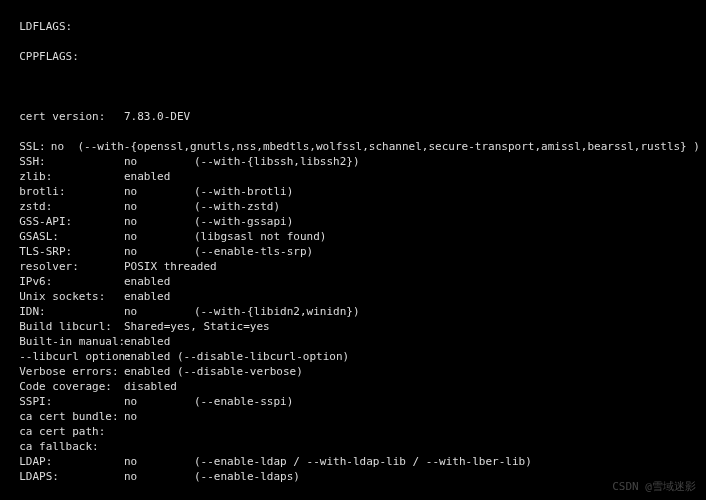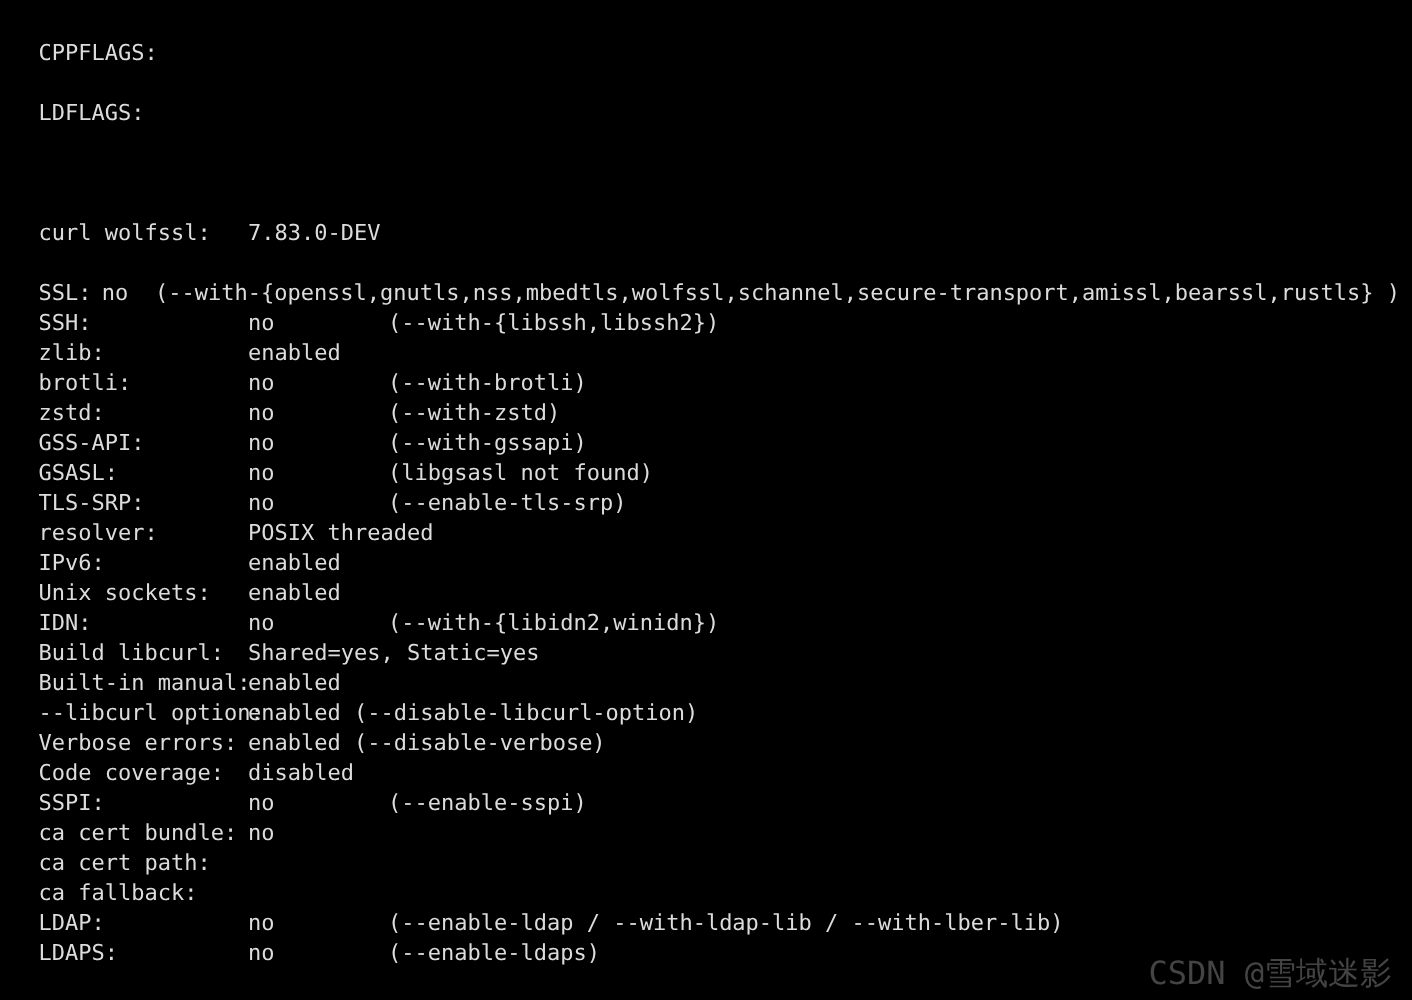--- a/index.html
+++ b/index.html
@@ -1,26 +1,26 @@
 <!DOCTYPE html>
 <html><head>
 <meta charset="utf-8">
 <style>
   html,body{margin:0;padding:0;background:#000;color:#dcdcdc;font-family:Consolas,Menlo,monospace;font-size:11px;line-height:15px;width:706px;height:500px;overflow:hidden}
   .term{padding:4px 6px;white-space:pre}
   .row{display:flex}
   .lbl{display:inline-block;width:118px}
   .v1{display:inline-block;width:70px}
-  .wm{position:absolute;right:10px;bottom:6px;color:#444;font-size:16px}
+  .wm{position:absolute;right:10px;bottom:6px;color:#444;font-size:11px}
 </style>
 </head>
 <body>
 
 <div class="term">
+<div>  LDFLAGS:</div>
 <div>  CPPFLAGS:</div>
-<div>  LDFLAGS:</div>
 <div>&nbsp;</div>
-<div class="row"><span class="lbl">  curl wolfssl:</span><span>7.83.0-DEV</span></div>
+<div class="row"><span class="lbl">  cert version:</span><span>7.83.0-DEV</span></div>
 <div id="rows"><div class="row"><span class="lbl">  SSL:</span><span class="v1">no</span><span>(--with-{openssl,gnutls,nss,mbedtls,wolfssl,schannel,secure-transport,amissl,bearssl,rustls} )</span></div><div class="row"><span class="lbl">  SSH:</span><span class="v1">no</span><span>(--with-{libssh,libssh2})</span></div><div class="row"><span class="lbl">  zlib:</span><span class="v1">enabled</span><span></span></div><div class="row"><span class="lbl">  brotli:</span><span class="v1">no</span><span>(--with-brotli)</span></div><div class="row"><span class="lbl">  zstd:</span><span class="v1">no</span><span>(--with-zstd)</span></div><div class="row"><span class="lbl">  GSS-API:</span><span class="v1">no</span><span>(--with-gssapi)</span></div><div class="row"><span class="lbl">  GSASL:</span><span class="v1">no</span><span>(libgsasl not found)</span></div><div class="row"><span class="lbl">  TLS-SRP:</span><span class="v1">no</span><span>(--enable-tls-srp)</span></div><div class="row"><span class="lbl">  resolver:</span><span>POSIX threaded</span></div><div class="row"><span class="lbl">  IPv6:</span><span class="v1">enabled</span><span></span></div><div class="row"><span class="lbl">  Unix sockets:</span><span class="v1">enabled</span><span></span></div><div class="row"><span class="lbl">  IDN:</span><span class="v1">no</span><span>(--with-{libidn2,winidn})</span></div><div class="row"><span class="lbl">  Build libcurl:</span><span>Shared=yes, Static=yes</span></div><div class="row"><span class="lbl">  Built-in manual:</span><span class="v1">enabled</span><span></span></div><div class="row"><span class="lbl">  --libcurl option:</span><span>enabled (--disable-libcurl-option)</span></div><div class="row"><span class="lbl">  Verbose errors:</span><span>enabled (--disable-verbose)</span></div><div class="row"><span class="lbl">  Code coverage:</span><span class="v1">disabled</span><span></span></div><div class="row"><span class="lbl">  SSPI:</span><span class="v1">no</span><span>(--enable-sspi)</span></div><div class="row"><span class="lbl">  ca cert bundle:</span><span class="v1">no</span><span></span></div><div class="row"><span class="lbl">  ca cert path:</span><span class="v1"></span><span></span></div><div class="row"><span class="lbl">  ca fallback:</span><span class="v1"></span><span></span></div><div class="row"><span class="lbl">  LDAP:</span><span class="v1">no</span><span>(--enable-ldap / --with-ldap-lib / --with-lber-lib)</span></div><div class="row"><span class="lbl">  LDAPS:</span><span class="v1">no</span><span>(--enable-ldaps)</span></div></div>
 
 
 </div>
 <div class="wm">CSDN @雪域迷影</div>
 
 </body></html>

